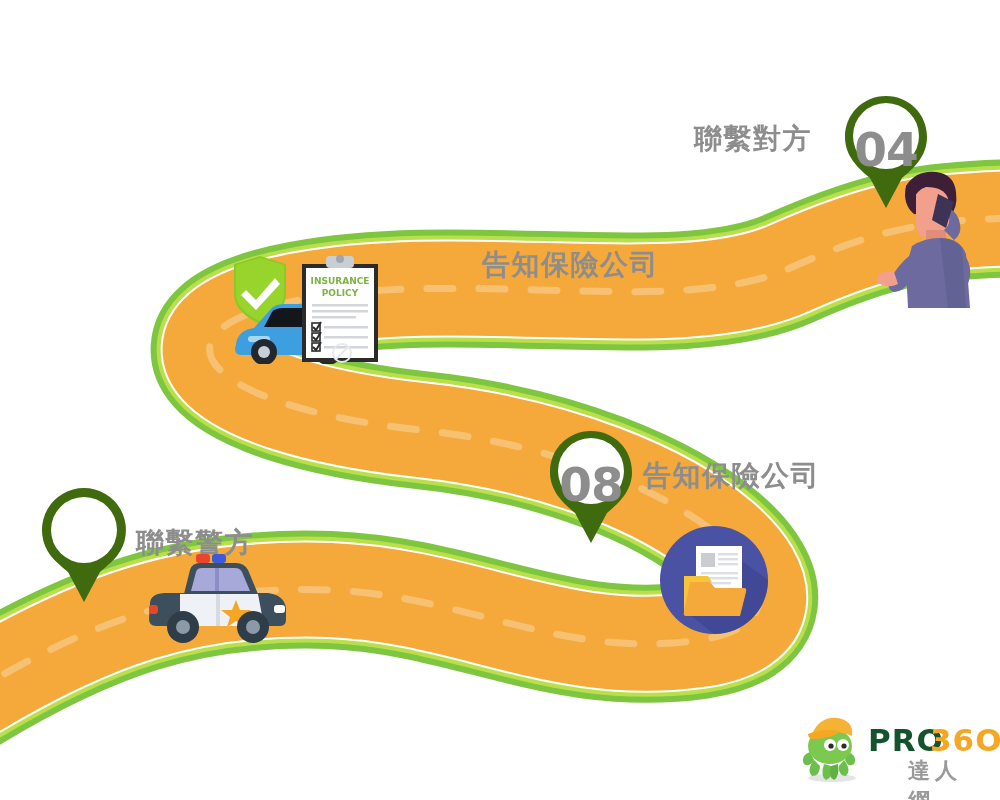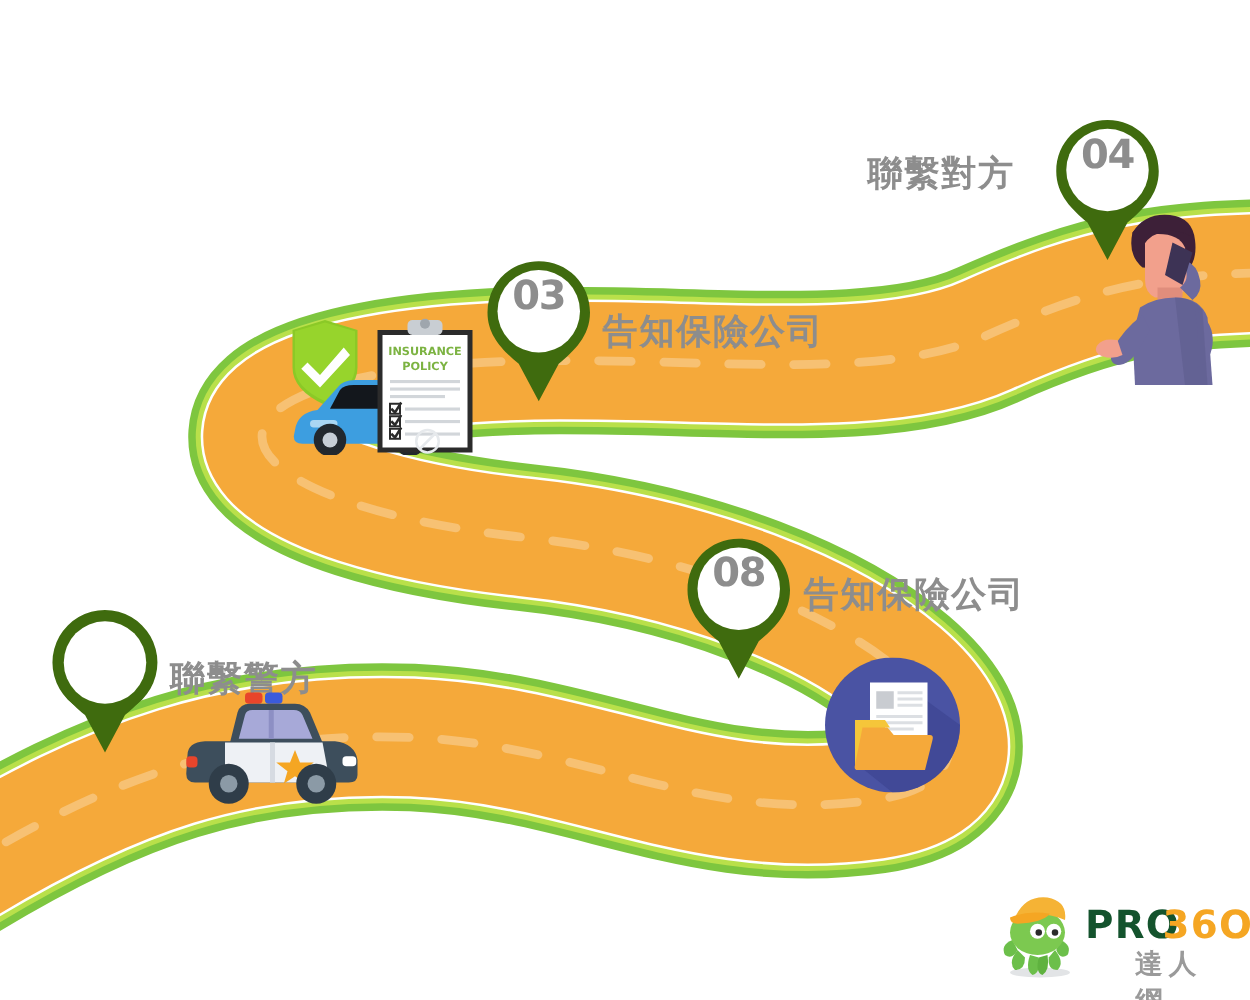--- a/index.html
+++ b/index.html
@@ -18,22 +18,22 @@
     font-size:62px;line-height:1.02;font-weight:bold;
     color:#8d8d8d;letter-spacing:1px;white-space:nowrap;
     font-family:"DejaVu Sans","Liberation Sans",sans-serif;
   }
   #title-underline{position:absolute;left:58px;top:84px;width:400px;height:46px;}
 
   
   .pin{position:absolute;width:92px;height:122px;}
   .pin-svg{position:absolute;left:0;top:0;width:92px;height:122px;}
   .pin-num{
-    position:absolute;left:0;top:14px;width:92px;text-align:center;
-    font-size:32px;font-weight:bold;color:#8d8d8d;letter-spacing:-1px;
+    position:absolute;left:0;top:32px;width:92px;text-align:center;
+    font-size:47px;font-weight:bold;color:#8d8d8d;letter-spacing:-1px;
     font-family:"DejaVu Sans","Liberation Sans",sans-serif;
   }
   .step-label{
     position:absolute;font-size:28px;font-weight:bold;color:#8d8d8d;
     white-space:nowrap;letter-spacing:1.5px;
     font-family:"DejaVu Sans","Liberation Sans",sans-serif;
   }
 
   #pin-01{left:38px;top:484px;}
   #label-01{left:136px;top:524px;}
@@ -112,28 +112,20 @@
   <div class="pin" id="pin-02">
     <svg class="pin-svg" viewBox="0 0 92 122">
       <path d="M46 6 C 69 6, 87 24, 87 47 C 87 66, 74 78, 62 88 L46 118 L30 88
                C 18 78, 5 66, 5 47 C 5 24, 23 6, 46 6 Z" fill="#3f6b0e"></path>
       <circle cx="46" cy="46" r="33" fill="#ffffff"></circle>
     </svg>
     <div class="pin-num">08</div>
   </div>
   <div class="step-label" id="label-02">告知保險公司</div>
 
-  <div class="pin" id="pin-03">
-    <svg class="pin-svg" viewBox="0 0 92 122">
-      <path d="M46 6 C 69 6, 87 24, 87 47 C 87 66, 74 78, 62 88 L46 118 L30 88
-               C 18 78, 5 66, 5 47 C 5 24, 23 6, 46 6 Z" fill="#3f6b0e"></path>
-      <circle cx="46" cy="46" r="33" fill="#ffffff"></circle>
-    </svg>
-    <div class="pin-num">03</div>
-  </div>
   <div class="step-label" id="label-03">告知保險公司</div>
 
   <div class="pin" id="pin-04">
     <svg class="pin-svg" viewBox="0 0 92 122">
       <path d="M46 6 C 69 6, 87 24, 87 47 C 87 66, 74 78, 62 88 L46 118 L30 88
                C 18 78, 5 66, 5 47 C 5 24, 23 6, 46 6 Z" fill="#3f6b0e"></path>
       <circle cx="46" cy="46" r="33" fill="#ffffff"></circle>
     </svg>
     <div class="pin-num">04</div>
   </div>

